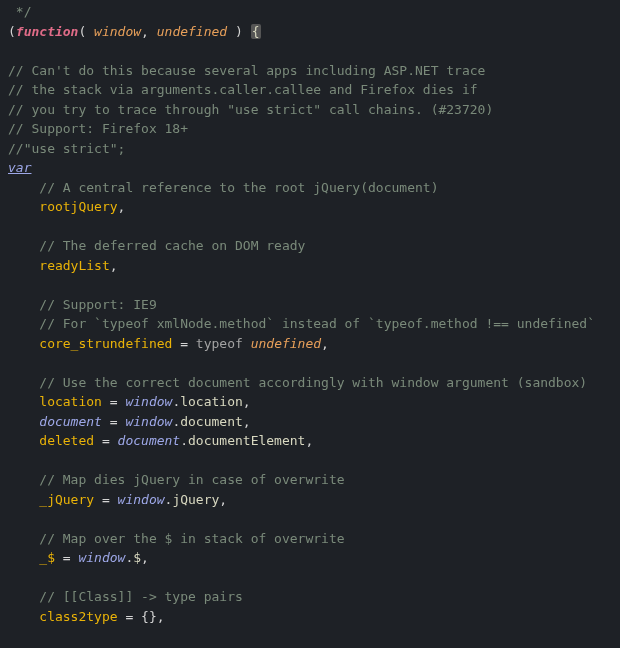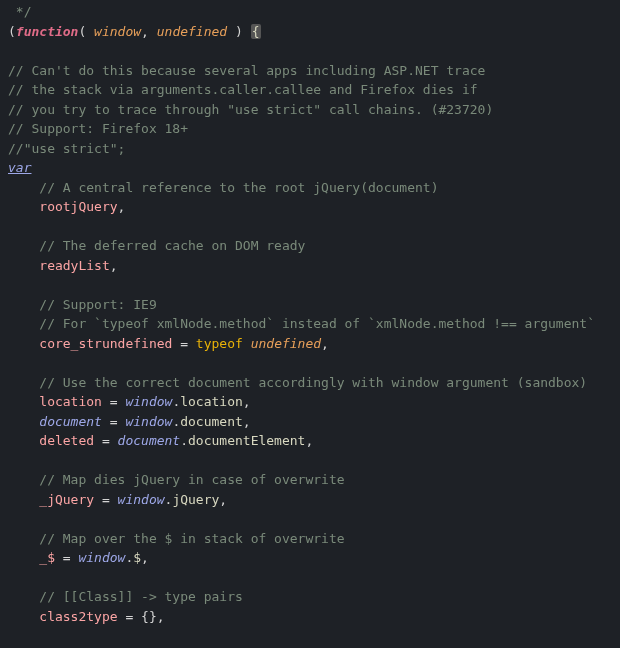--- a/index.html
+++ b/index.html
@@ -14,23 +14,23 @@
     height: 648px;
     overflow: hidden;
   }
   pre {
     margin: 0;
     padding: 2px 8px;
     white-space: pre;
   }
   .cm { color: #7a8a7a; }      
   .kw { color: #e06c88; font-style: italic; font-weight: bold; }  
-  .kw2 { color: #eab308; }     
+  .kw2 { color: #a3a3a3; }     
   .pr { color: #e8a05a; font-style: italic; }  
-  .id { color: #fca5a5; }      
+  .id { color: #eab308; }      
   .pu { color: #d4d4d4; }      
   .va { color: #9ea8e8; font-style: italic; text-decoration: underline; }  
   .ob { color: #9ea8e8; font-style: italic; }  
   .pr2 { color: #d8d8c0; }     
   .br { color: #d8d8c0; }
   .brM { background:#555; border-radius:2px; padding:0 1px;}
 </style>
 </head>
 <body>
 
@@ -43,21 +43,21 @@
 <span class="cm">// Support: Firefox 18+</span>
 <span class="cm">//"use strict";</span>
 <span class="va">var</span>
 <span class="cm">    // A central reference to the root jQuery(document)</span>
 <span class="id">    rootjQuery</span><span class="pu">,</span>
 <span></span>
 <span class="cm">    // The deferred cache on DOM ready</span>
 <span class="id">    readyList</span><span class="pu">,</span>
 <span></span>
 <span class="cm">    // Support: IE9</span>
-<span class="cm">    // For `typeof xmlNode.method` instead of `xmlNode.method !== argument`</span>
+<span class="cm">    // For `typeof xmlNode.method` instead of `typeof.method !== undefined`</span>
 <span class="id">    core_strundefined</span><span class="pu"> = </span><span class="kw2">typeof</span><span> </span><span class="pr">undefined</span><span class="pu">,</span>
 <span></span>
 <span class="cm">    // Use the correct document accordingly with window argument (sandbox)</span>
 <span class="id">    location</span><span class="pu"> = </span><span class="ob">window</span><span class="pu">.</span><span class="pr2">location</span><span class="pu">,</span>
 <span>    </span><span class="ob">document</span><span class="pu"> = </span><span class="ob">window</span><span class="pu">.</span><span class="pr2">document</span><span class="pu">,</span>
 <span class="id">    deleted</span><span class="pu"> = </span><span class="ob">document</span><span class="pu">.</span><span class="pr2">documentElement</span><span class="pu">,</span>
 <span></span>
 <span class="cm">    // Map dies jQuery in case of overwrite</span>
 <span class="id">    _jQuery</span><span class="pu"> = </span><span class="ob">window</span><span class="pu">.</span><span class="pr2">jQuery</span><span class="pu">,</span>
 <span></span>

